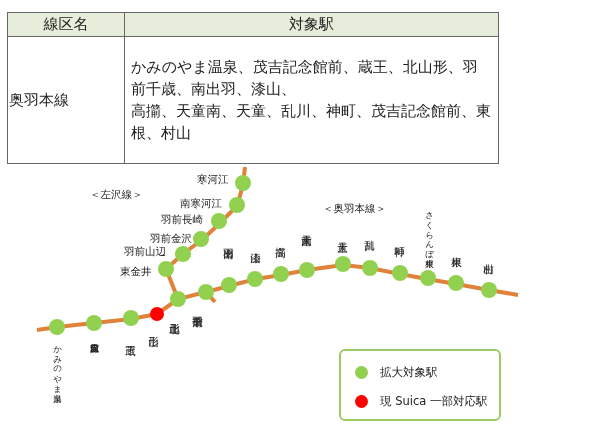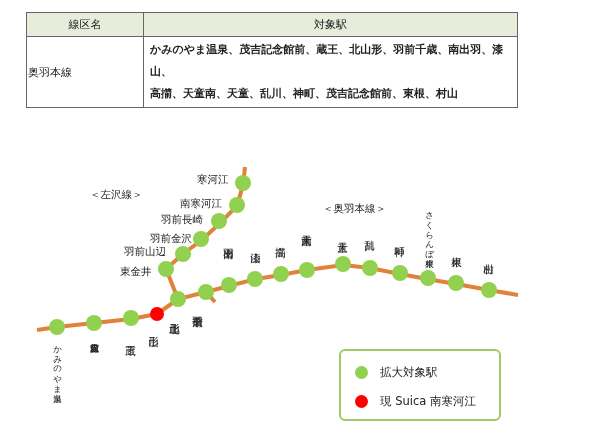--- a/index.html
+++ b/index.html
@@ -1,21 +1,21 @@
 <!DOCTYPE html>
 <html><head>
 <meta charset="utf-8">
 <style>
   html,body{margin:0;padding:0;background:#fff;}
   body{width:600px;height:444px;position:relative;overflow:hidden;font-family:"DejaVu Sans","Liberation Sans",sans-serif;color:#222;}
-  table.tbl{position:absolute;left:26px;top:12px;width:492px;border-collapse:collapse;font-size:11px;}
+  table.tbl{position:absolute;left:7px;top:12px;width:492px;border-collapse:collapse;font-size:15px;}
   .tbl th,.tbl td{border:1px solid #666;}
   .tbl th{background:#e6eedb;font-weight:normal;height:21px;text-align:center;}
   .tbl td.line{width:114px;text-align:left;}
-  .tbl td.st{padding:2px 6px;line-height:22px;font-weight:bold;}
+  .tbl td.st{padding:19px 6px;line-height:22px;}
   .tbl tr.r1 td{height:52px;}
   .tbl tr.r2 td{height:31px;}
   svg{position:absolute;left:0;top:0;}
   .lbl{font-size:10.5px;fill:#222;}
   .vt{writing-mode:vertical-rl;font-size:10.5px;fill:#222;}
   .vts{writing-mode:vertical-rl;font-size:8.5px;fill:#222;}
   .legend{position:absolute;left:339px;top:349px;width:162px;height:72px;border:2px solid #9ccc65;border-radius:6px;box-sizing:border-box;}
   .lg{position:absolute;left:14px;display:flex;align-items:center;font-size:11.5px;}
   .lg .dot{width:13px;height:13px;border-radius:50%;margin-right:12px;}
 </style>
@@ -100,15 +100,15 @@
   <text class="vt" x="489" y="255">村山</text>
 </svg>
 
 <div class="legend">
   <div class="lg" style="top:14px;justify-content:center;">
     <span class="dot" style="background:#92d050;"></span>
     <span>拡大対象駅</span>
   </div>
   <div class="lg" style="top:43px;">
     <span class="dot" style="background:#ff0000;"></span>
-    <span>現 Suica 南寒河江</span>
+    <span>現 Suica 一部対応駅</span>
   </div>
 </div>
 
 </body></html>

